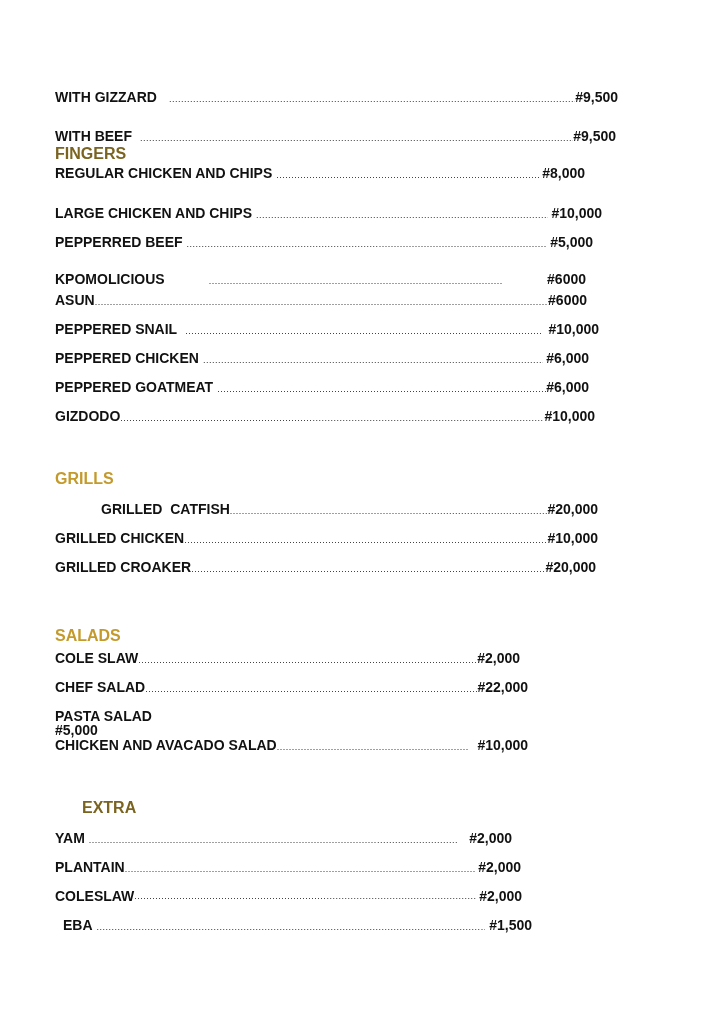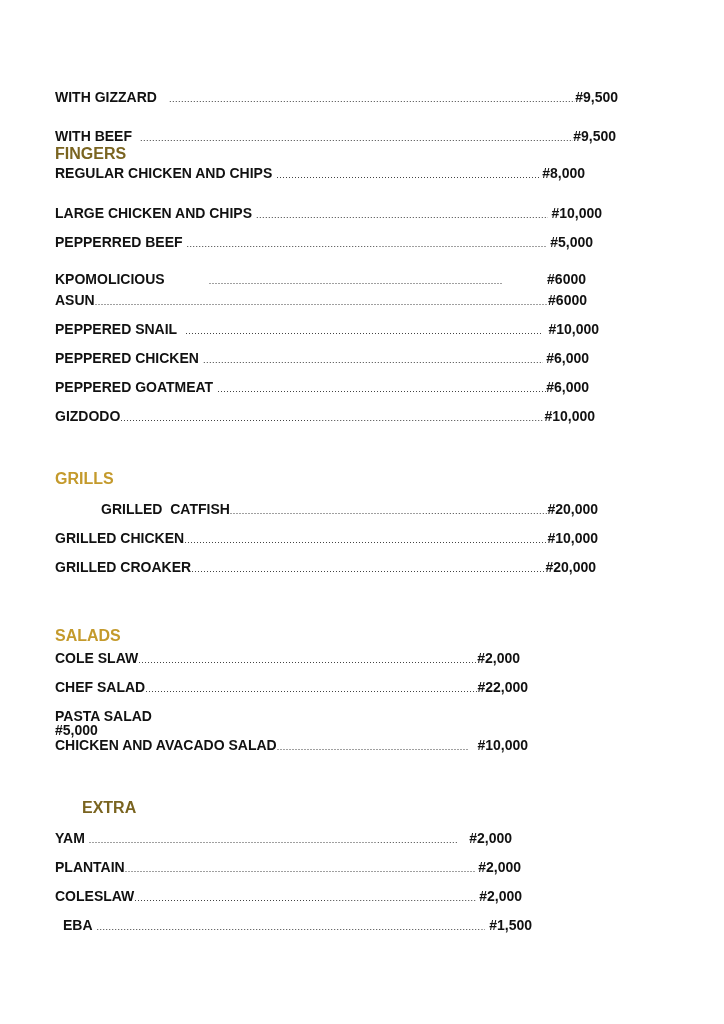--- a/index.html
+++ b/index.html
@@ -117,21 +117,21 @@
 <div class="row" style="top:831px;width:457px;">
   <span class="name">YAM</span>
   <span class="dots" style="margin:0 12px 0 4px;"></span>
   <span class="price">#2,000</span>
 </div>
 <div class="row" style="top:860px;width:466px;">
   <span class="name">PLANTAIN</span>
   <span class="dots" style="margin-right:3px;"></span>
   <span class="price">#2,000</span>
 </div>
-<div class="row" style="top:889px;width:467px;">
+<div class="row" style="top:889px;width:467px;align-items:flex-end;">
   <span class="name">COLESLAW</span>
   <span class="dots" style="margin-right:3px;"></span>
   <span class="price">#2,000</span>
 </div>
 <div class="row" style="top:918px;width:469px;padding-left:8px;">
   <span class="name">EBA</span>
   <span class="dots" style="margin:0 4px 0 4px;"></span>
   <span class="price">#1,500</span>
 </div>
 

